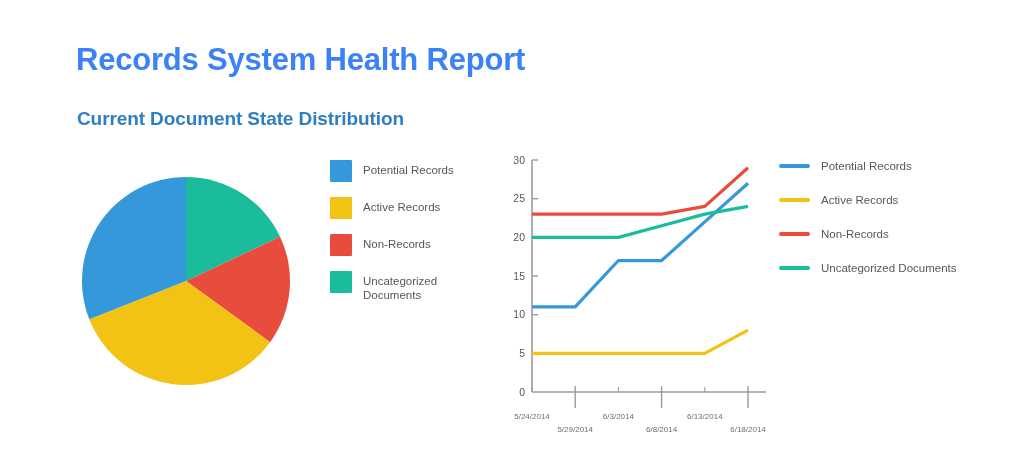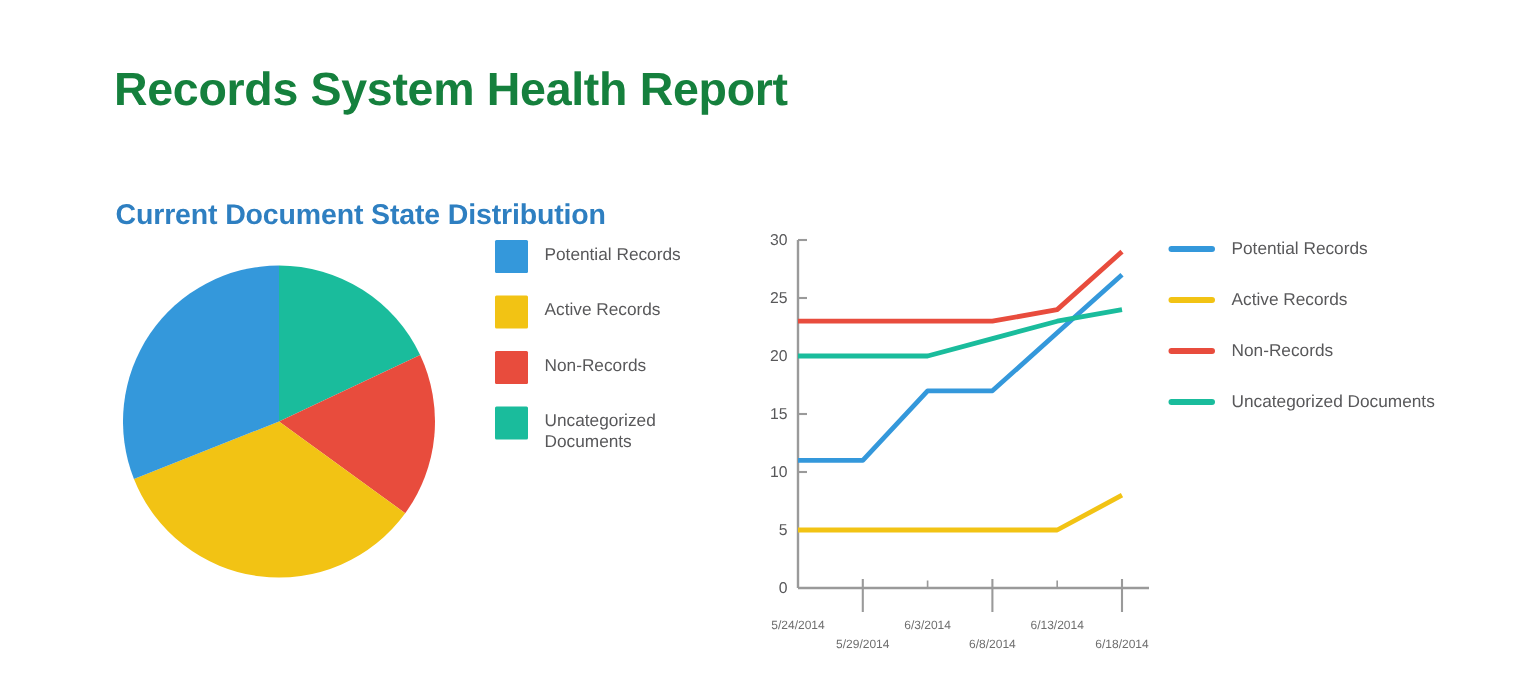--- a/index.html
+++ b/index.html
@@ -18,28 +18,28 @@
   #report {
     position: absolute;
     inset: 0;
   }
   .page-title {
     position: absolute;
     left: 76px;
     top: 42px;
     font-size: 31px;
     font-weight: bold;
-    color: #15803d;
+    color: #3b82f6;
     letter-spacing: -0.2px;
     white-space: nowrap;
   }
   .section-title {
     position: absolute;
     left: 77px;
-    top: 133px;
+    top: 108px;
     font-size: 19px;
     font-weight: bold;
     color: #2e7fc1;
     letter-spacing: -0.1px;
     white-space: nowrap;
   }
 
   
   .pie-panel {
     position: absolute;

